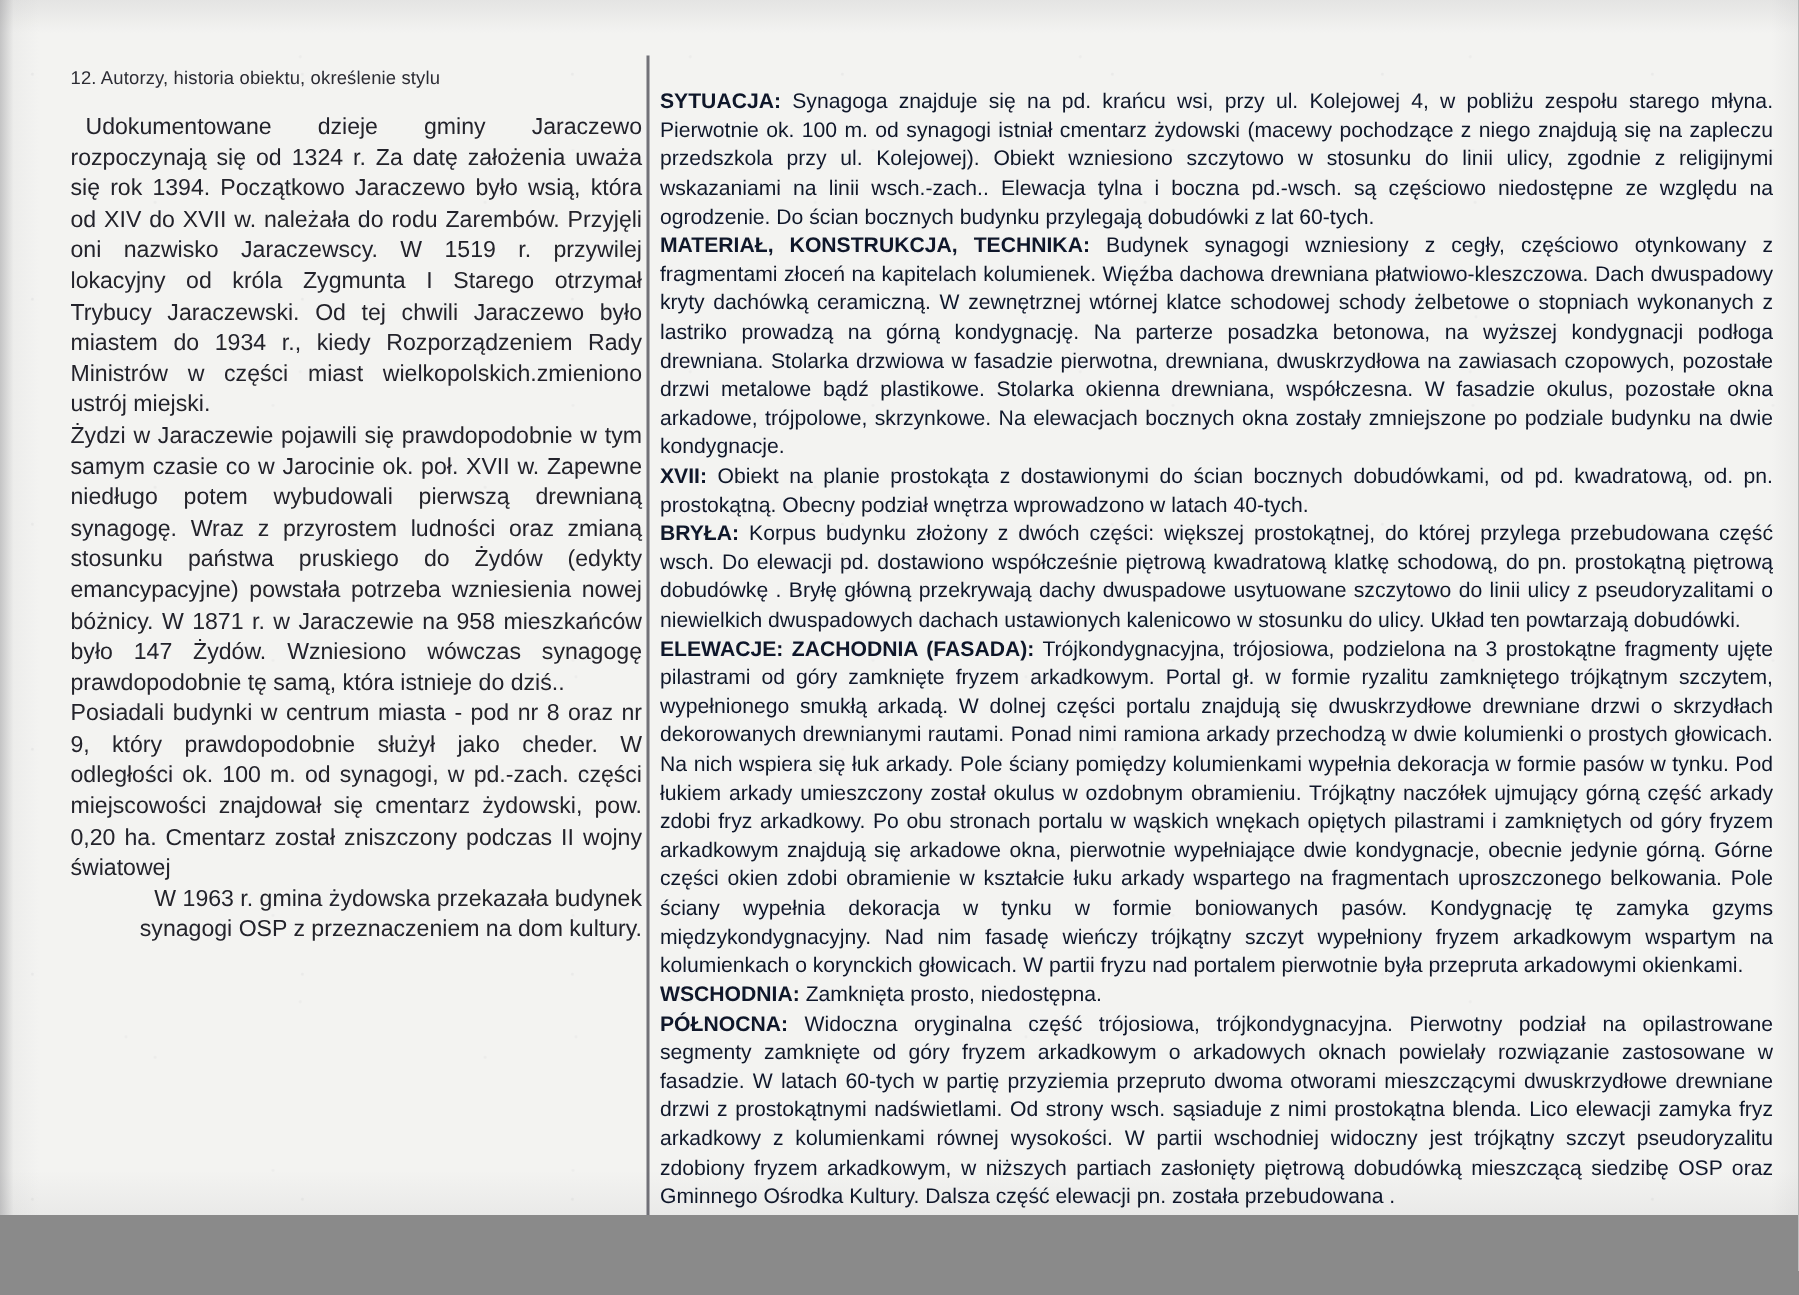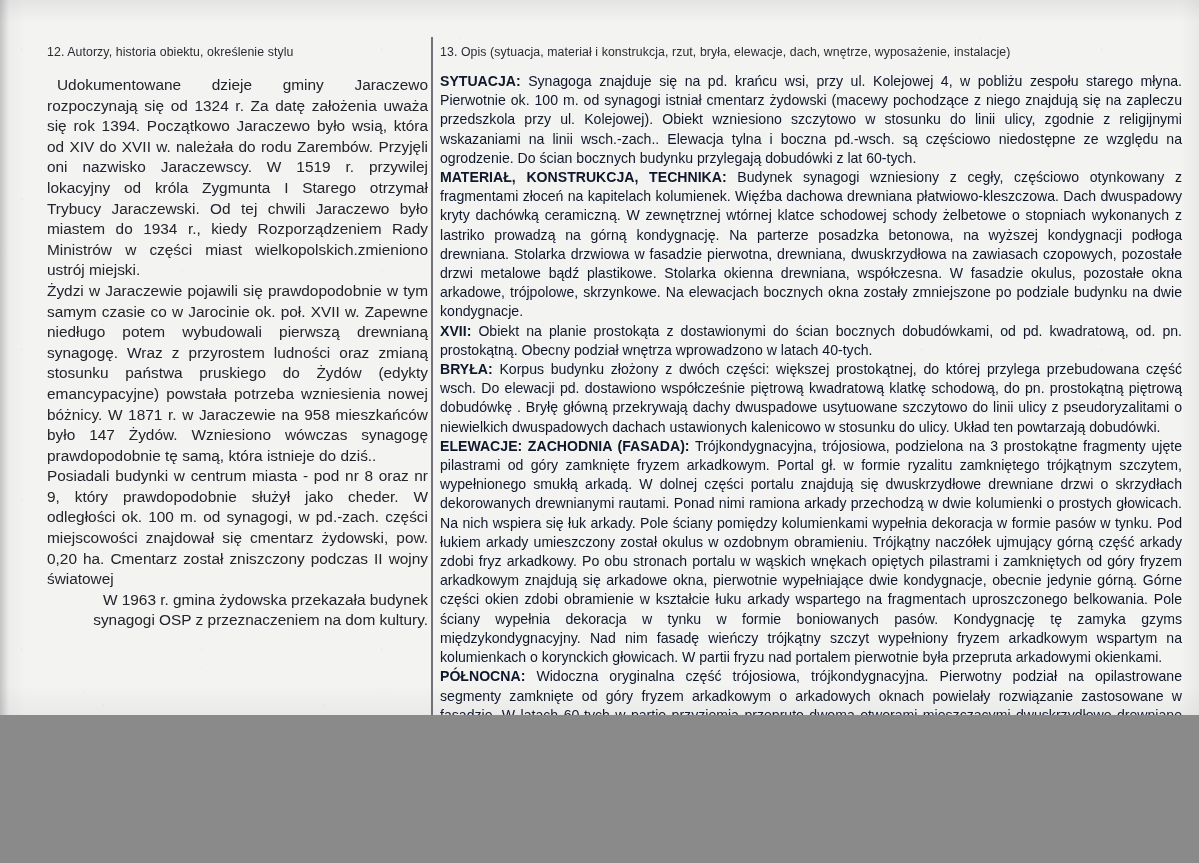--- a/index.html
+++ b/index.html
@@ -7,21 +7,21 @@
     margin: 0;
     padding: 0;
     background: #8a8a8a;
   }
   body {
     font-family: "Liberation Sans", sans-serif;
   }
   .page {
     position: relative;
     width: 1199px;
-    height: 715px;
+    height: 810px;
     background: #f3f3f1;
     overflow: hidden;
     box-sizing: border-box;
   }
   
   .scan-tone {
     position: absolute;
     inset: 0;
     pointer-events: none;
     background:
@@ -130,34 +130,34 @@
 
     <div class="body-left">
       <p class="indent">Udokumentowane dzieje gminy Jaraczewo rozpoczynają się od 1324 r.  Za datę założenia uważa się  rok 1394. Początkowo Jaraczewo było wsią, która od  XIV do XVII w. należała do rodu Zarembów. Przyjęli oni nazwisko Jaraczewscy. W 1519 r. przywilej lokacyjny od króla Zygmunta I Starego otrzymał Trybucy Jaraczewski. Od tej chwili Jaraczewo było miastem do    1934 r., kiedy Rozporządzeniem Rady Ministrów w części miast wielkopolskich.zmieniono ustrój miejski.</p>
       <p>Żydzi w Jaraczewie pojawili się prawdopodobnie w tym samym czasie co w Jarocinie ok. poł. XVII w.  Zapewne niedługo potem wybudowali pierwszą drewnianą synagogę. Wraz z przyrostem ludności oraz zmianą stosunku państwa pruskiego do Żydów (edykty emancypacyjne)   powstała potrzeba wzniesienia nowej bóżnicy. W 1871 r.  w Jaraczewie na 958 mieszkańców było 147 Żydów. Wzniesiono wówczas synagogę prawdopodobnie tę samą, która istnieje do dziś..</p>
       <p>Posiadali budynki w centrum miasta - pod nr 8 oraz nr 9, który prawdopodobnie służył jako cheder. W odległości ok. 100 m. od synagogi, w pd.-zach. części miejscowości znajdował się cmentarz żydowski, pow. 0,20 ha. Cmentarz został zniszczony podczas II wojny światowej</p>
       <p class="nojustify">W 1963 r. gmina żydowska przekazała budynek synagogi OSP z przeznaczeniem na dom kultury.</p>
     </div>
   </div>
 
   <div class="col-right">
-    <div class="field-header">13. Opis (sytuacja, materiał i konstrukcja, rzut, bryła, elewacje, dach, wnętrze, wyposażenie, instalacje)</div>
 
     <div class="body-right">
 
       <p><span class="lbl">SYTUACJA:</span><span> Synagoga znajduje się na pd. krańcu wsi, przy ul. Kolejowej 4, w pobliżu zespołu starego młyna. Pierwotnie ok. 100 m. od synagogi istniał cmentarz żydowski (macewy pochodzące z niego znajdują się na zapleczu przedszkola przy ul. Kolejowej). Obiekt wzniesiono szczytowo w stosunku do linii ulicy, zgodnie z religijnymi wskazaniami na linii wsch.-zach.. Elewacja tylna i boczna pd.-wsch.   są częściowo niedostępne ze względu na ogrodzenie. Do ścian bocznych budynku przylegają dobudówki z lat 60-tych.</span></p>
 
       <p><span class="lbl">MATERIAŁ, KONSTRUKCJA, TECHNIKA:</span><span> Budynek synagogi wzniesiony z cegły, częściowo otynkowany z fragmentami złoceń na kapitelach kolumienek. Więźba dachowa drewniana płatwiowo-kleszczowa. Dach dwuspadowy kryty dachówką ceramiczną. W zewnętrznej wtórnej klatce schodowej schody żelbetowe o stopniach wykonanych z lastriko prowadzą na górną kondygnację. Na parterze posadzka betonowa, na wyższej kondygnacji podłoga drewniana. Stolarka drzwiowa w fasadzie pierwotna, drewniana, dwuskrzydłowa na zawiasach czopowych, pozostałe drzwi metalowe bądź plastikowe.  Stolarka okienna drewniana, współczesna. W fasadzie okulus, pozostałe okna arkadowe, trójpolowe, skrzynkowe. Na elewacjach bocznych okna zostały zmniejszone po podziale budynku  na dwie kondygnacje.</span></p>
 
       <p><span class="lbl">XVII:</span><span> Obiekt na planie prostokąta z dostawionymi do ścian bocznych dobudówkami, od pd. kwadratową, od. pn. prostokątną. Obecny podział wnętrza wprowadzono w latach 40-tych.</span></p>
 
       <p><span class="lbl">BRYŁA:</span><span> Korpus budynku złożony z dwóch części: większej prostokątnej, do której przylega przebudowana część wsch. Do elewacji pd. dostawiono współcześnie piętrową kwadratową klatkę schodową, do pn. prostokątną piętrową dobudówkę . Bryłę główną przekrywają dachy dwuspadowe usytuowane szczytowo do linii ulicy z pseudoryzalitami o niewielkich dwuspadowych  dachach ustawionych  kalenicowo w stosunku do ulicy. Układ ten powtarzają dobudówki.</span></p>
 
       <p><span class="lbl">ELEWACJE: ZACHODNIA (FASADA):</span><span> Trójkondygnacyjna, trójosiowa, podzielona na 3 prostokątne fragmenty ujęte pilastrami od góry zamknięte fryzem arkadkowym. Portal gł. w formie ryzalitu zamkniętego trójkątnym szczytem, wypełnionego smukłą arkadą. W dolnej części portalu znajdują się dwuskrzydłowe drewniane drzwi o skrzydłach dekorowanych drewnianymi rautami. Ponad nimi ramiona arkady przechodzą w dwie kolumienki o prostych głowicach. Na nich wspiera się łuk arkady. Pole ściany pomiędzy kolumienkami wypełnia dekoracja w formie pasów w tynku. Pod łukiem arkady umieszczony został okulus w ozdobnym obramieniu. Trójkątny naczółek ujmujący  górną część arkady zdobi fryz arkadkowy. Po obu stronach portalu w wąskich wnękach opiętych pilastrami i zamkniętych od góry fryzem arkadkowym znajdują się arkadowe okna, pierwotnie wypełniające dwie kondygnacje, obecnie jedynie górną. Górne części okien zdobi obramienie w kształcie łuku arkady wspartego na fragmentach uproszczonego belkowania. Pole ściany wypełnia dekoracja w tynku  w formie boniowanych pasów. Kondygnację tę zamyka gzyms międzykondygnacyjny. Nad nim fasadę wieńczy trójkątny szczyt wypełniony fryzem arkadkowym wspartym na kolumienkach o korynckich głowicach. W partii fryzu nad portalem pierwotnie była przepruta arkadowymi okienkami.</span></p>
 
+      <p class="nojustify"><span class="sub-lbl">WSCHODNIA:</span><span> Zamknięta prosto, niedostępna.</span></p>
 
       <p><span class="sub-lbl">PÓŁNOCNA:</span><span> Widoczna oryginalna część trójosiowa, trójkondygnacyjna. Pierwotny podział na opilastrowane segmenty zamknięte od góry fryzem arkadkowym   o arkadowych oknach powielały rozwiązanie zastosowane w fasadzie. W latach 60-tych w partię przyziemia przepruto dwoma otworami mieszczącymi dwuskrzydłowe drewniane drzwi z prostokątnymi nadświetlami. Od strony  wsch. sąsiaduje z nimi prostokątna blenda. Lico elewacji zamyka fryz arkadkowy z kolumienkami równej wysokości. W partii wschodniej widoczny jest trójkątny szczyt pseudoryzalitu zdobiony fryzem arkadkowym, w niższych partiach zasłonięty piętrową dobudówką mieszczącą siedzibę OSP oraz Gminnego Ośrodka Kultury. Dalsza część elewacji pn. została przebudowana .</span></p>
 
 
     </div>
   </div>
 
 </div>
 
 </body></html>

